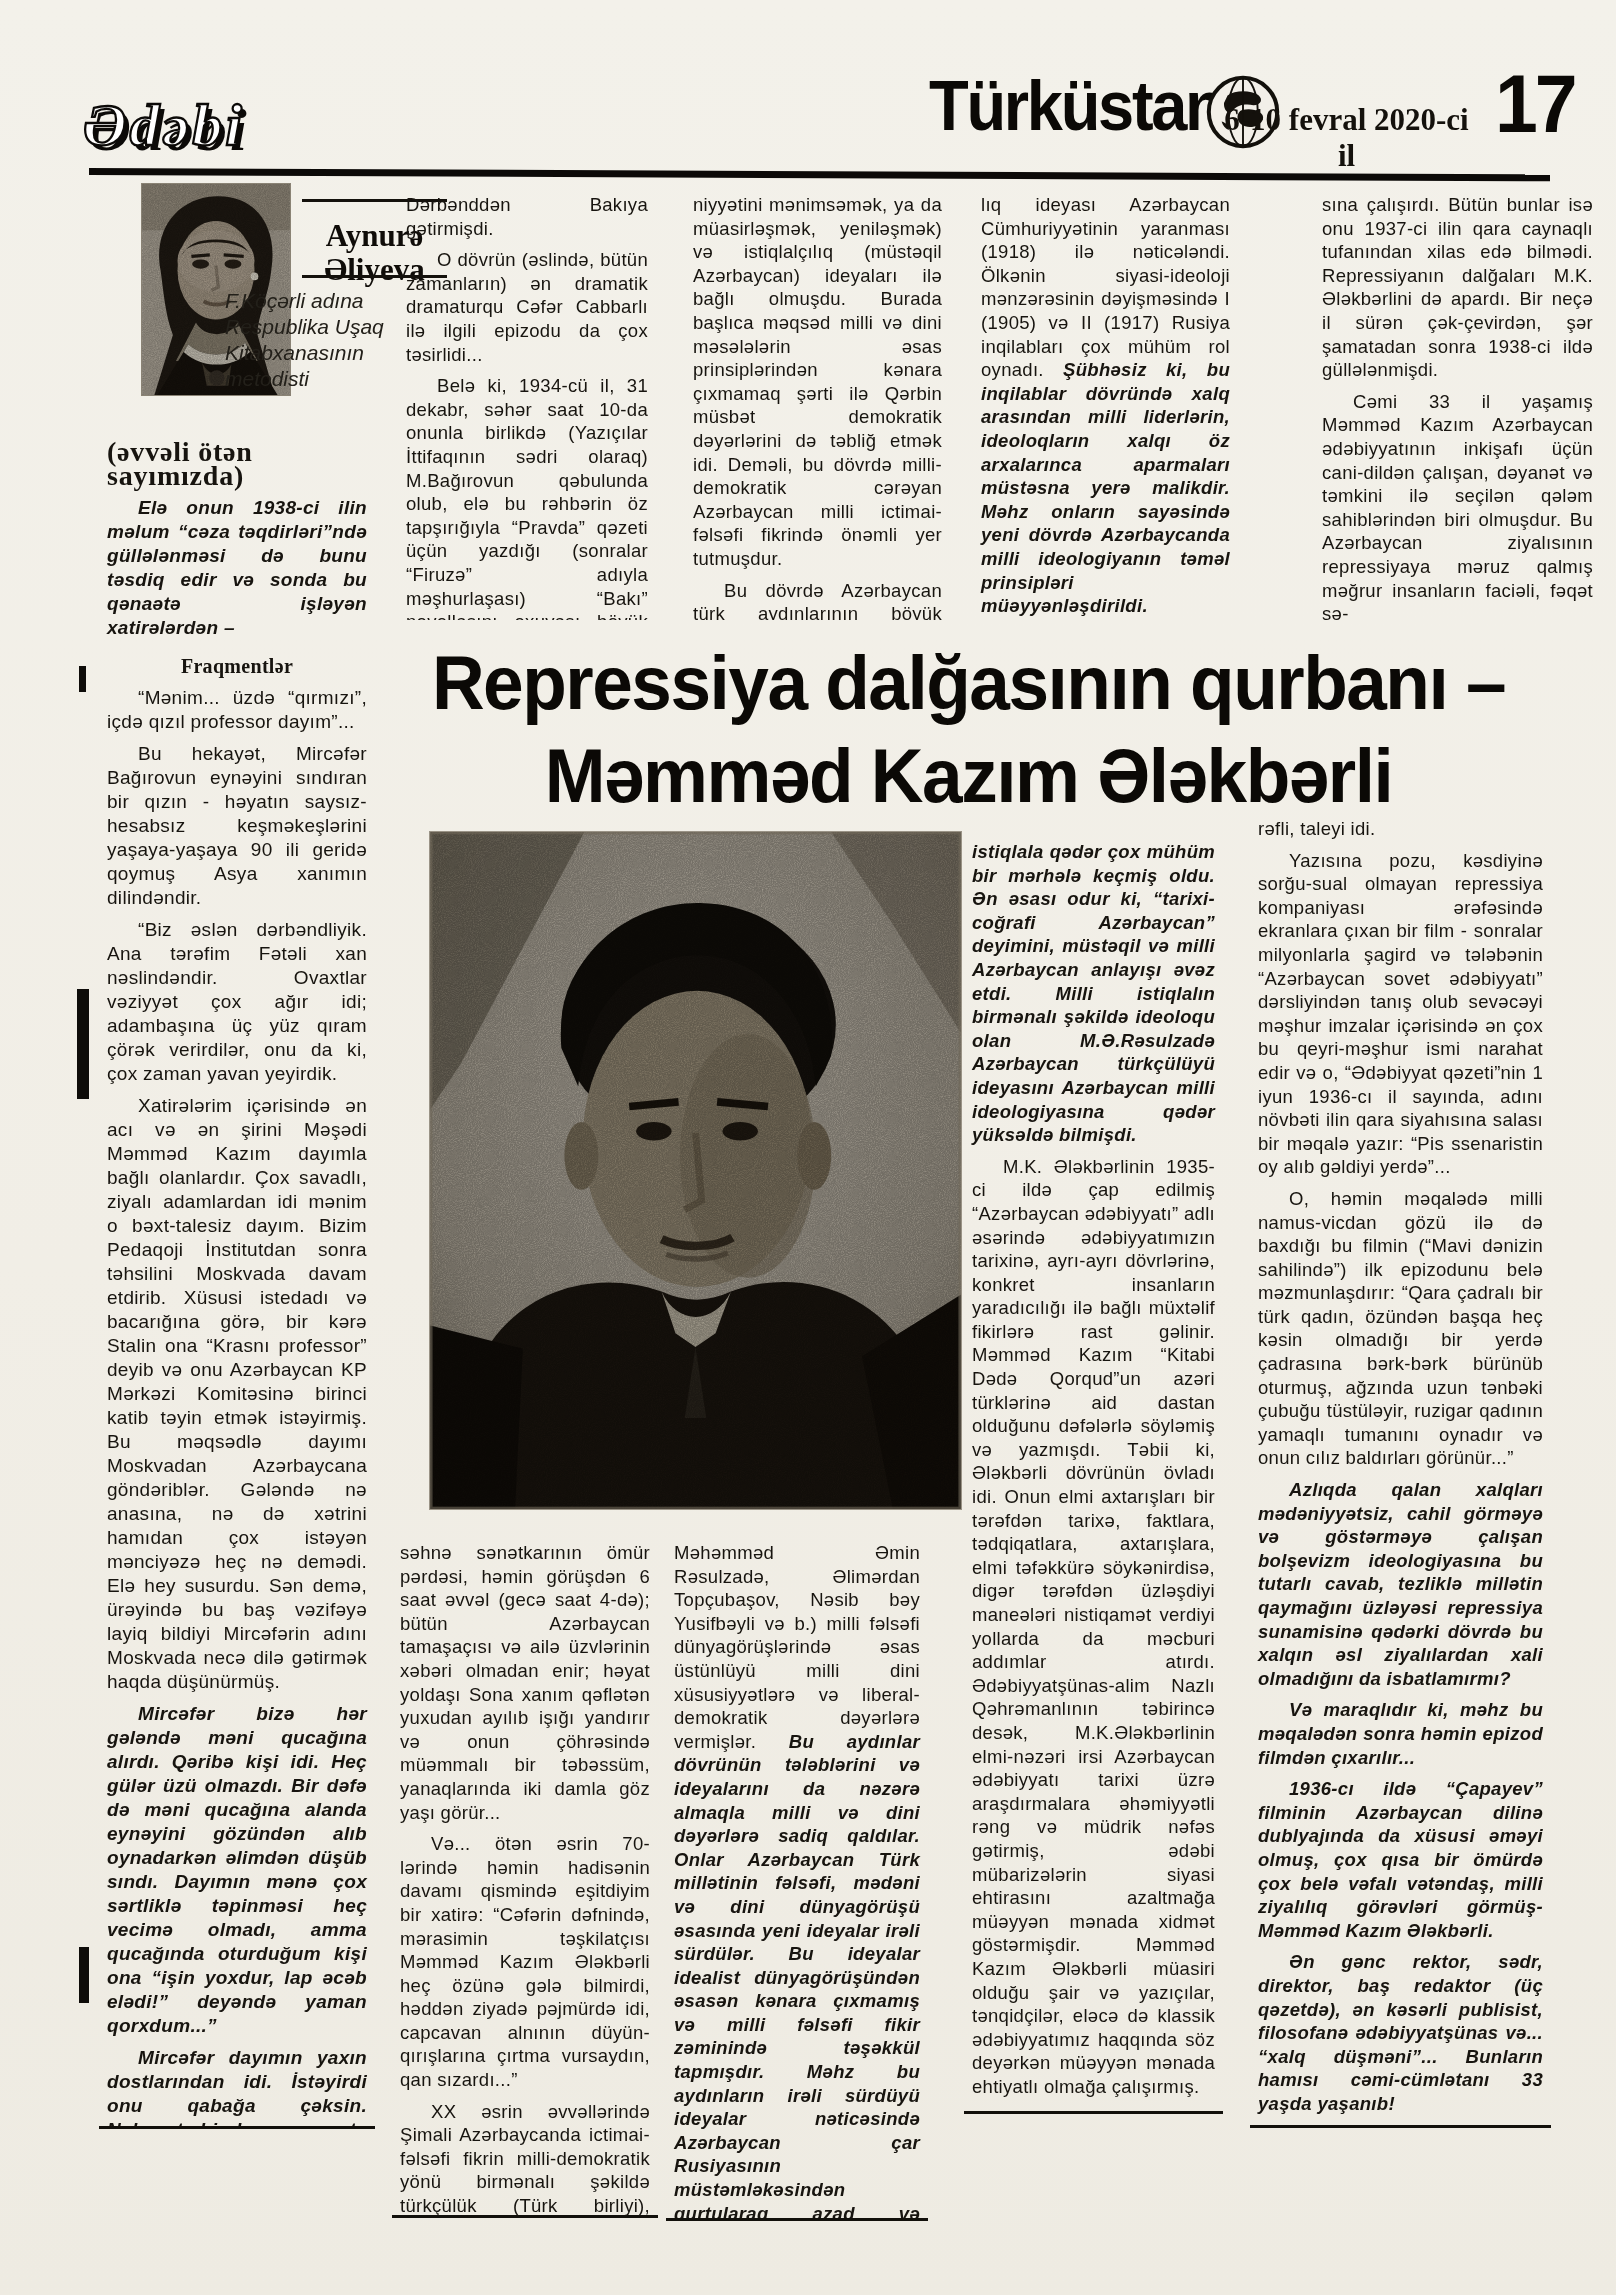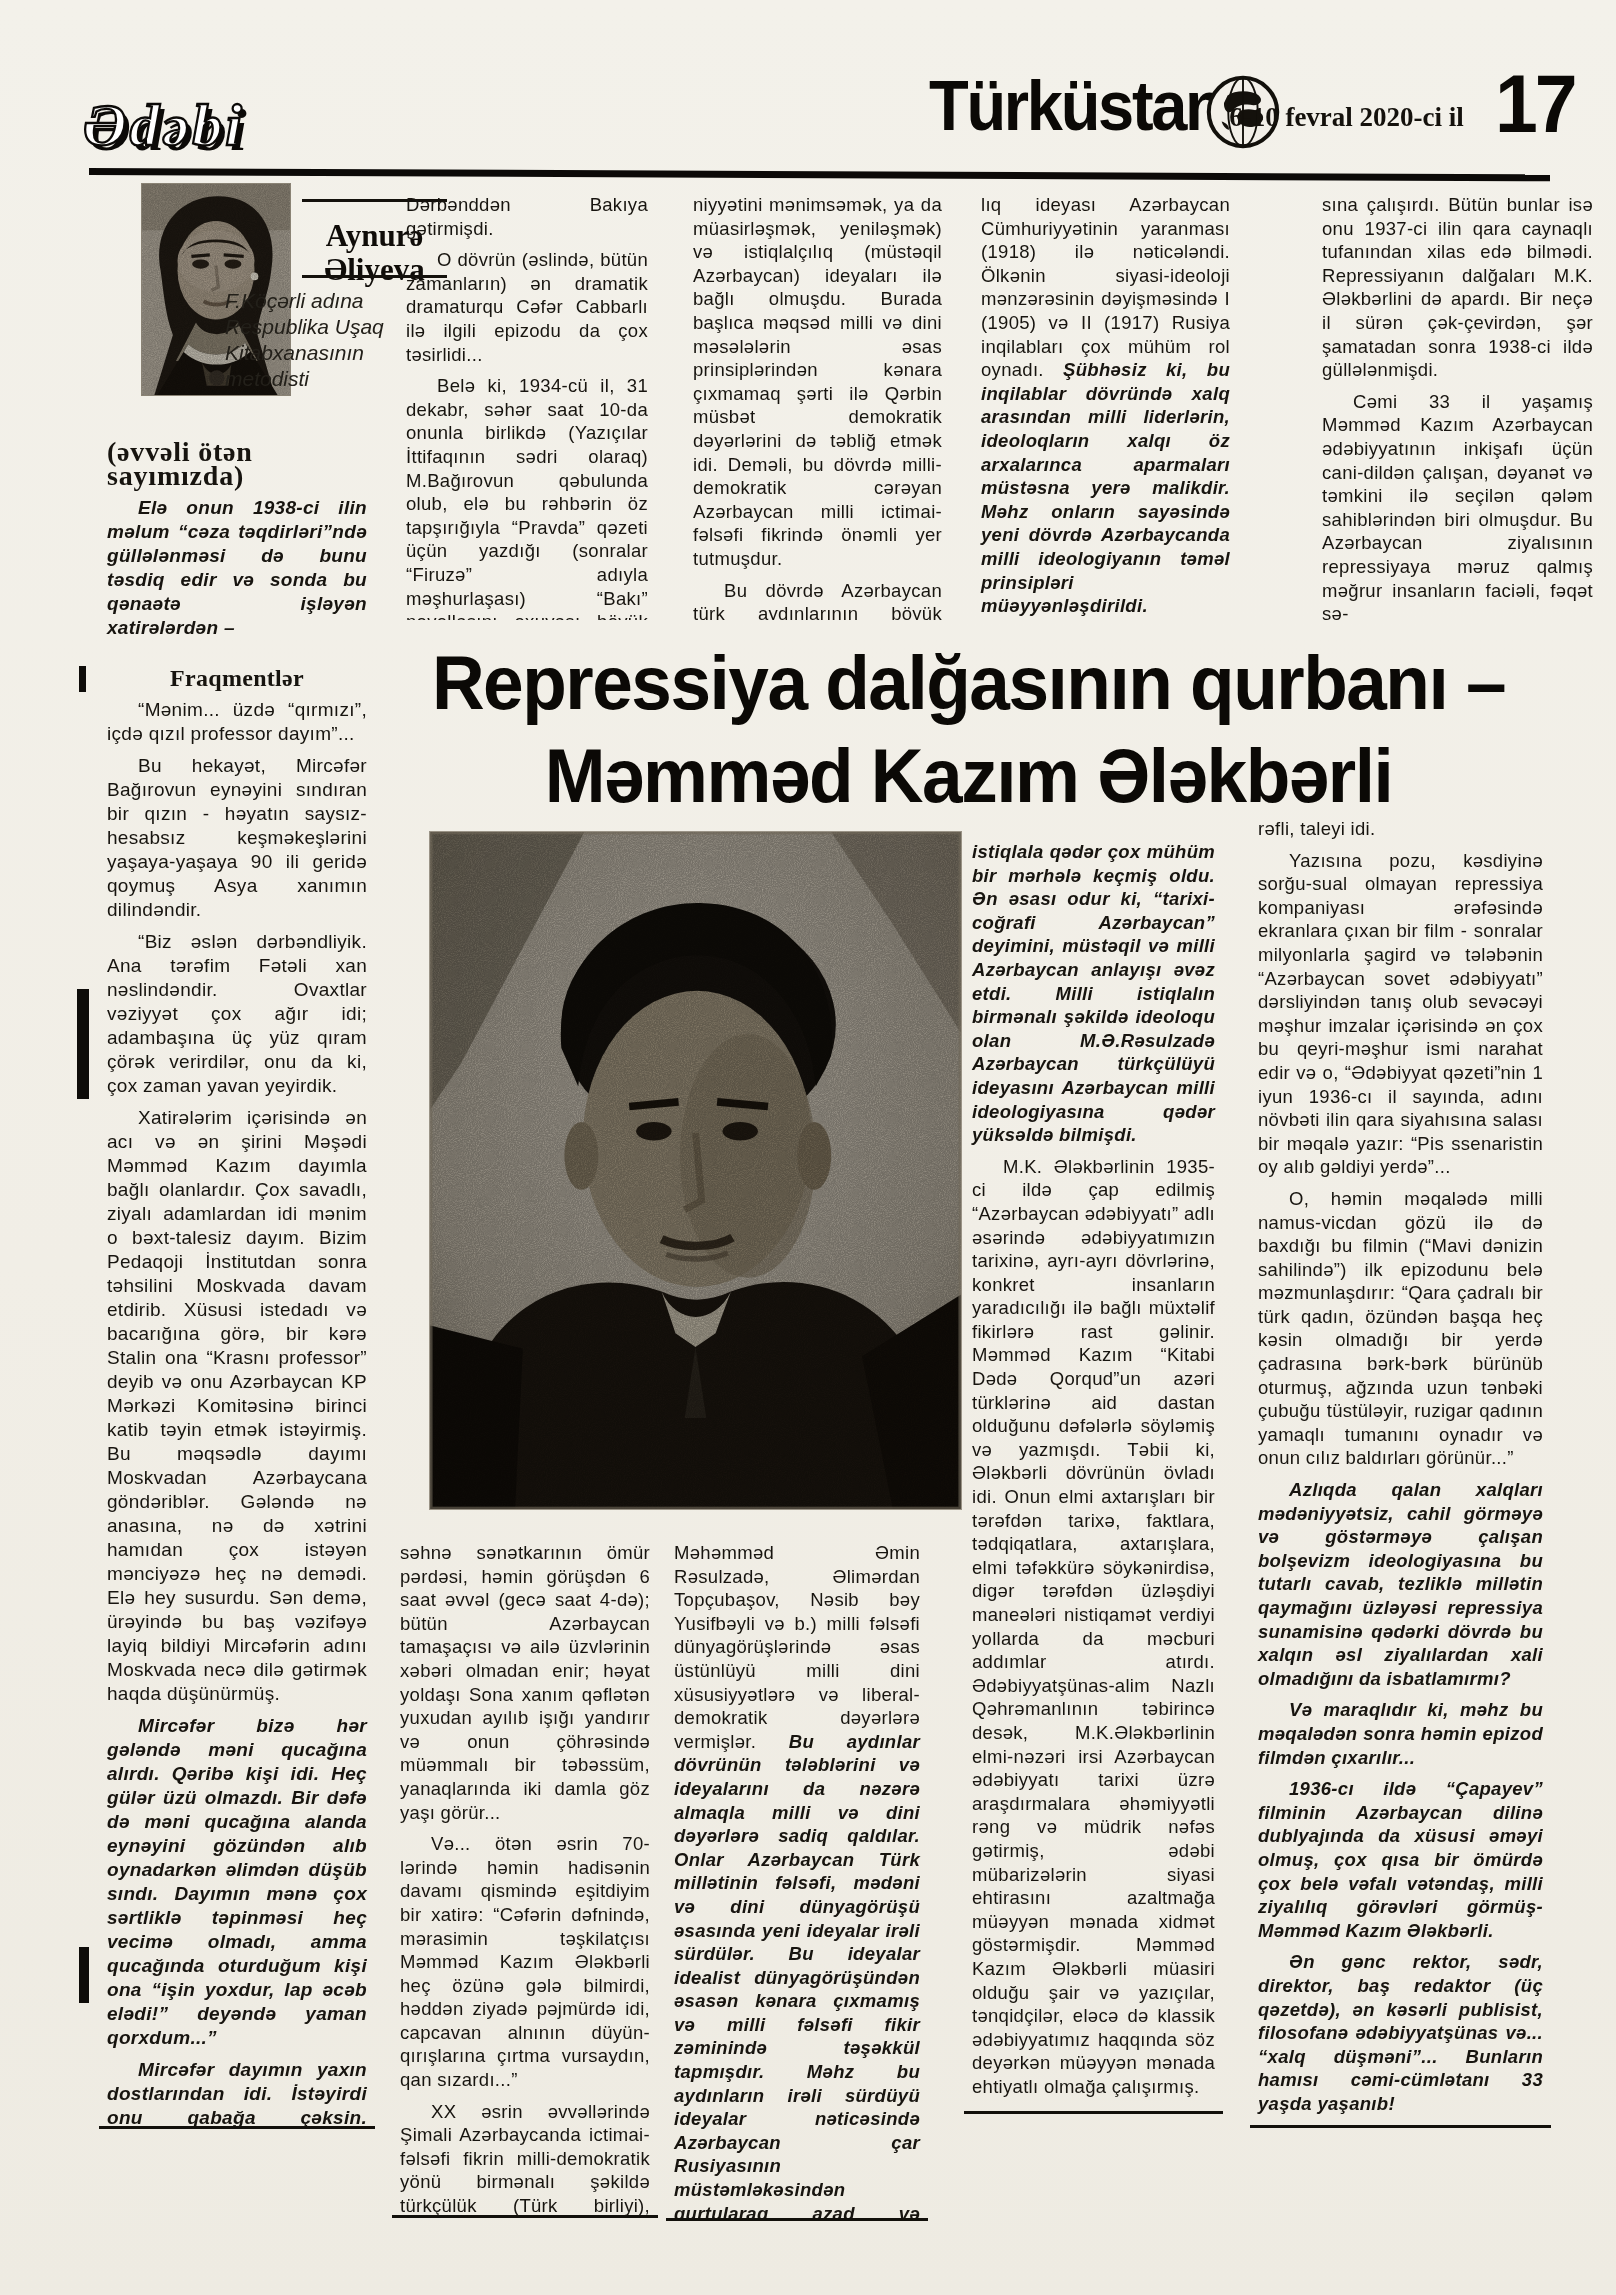--- a/index.html
+++ b/index.html
@@ -19,21 +19,21 @@
     text-shadow:4.6px 5.4px 0 #0c0a08;
   }
   .nameplate{
     position:absolute;left:929px;top:65px;
     font-size:65px;font-weight:800;letter-spacing:-2.3px;color:#0b0906;
     transform:scaleY(1.08);transform-origin:top left;
   }
   .globe{position:absolute;left:1205px;top:74px;width:76px;height:76px}
   .issuedate{
     position:absolute;left:1219px;top:102px;width:255px;text-align:center;
-    font-family:"Liberation Serif",serif;font-weight:700;font-size:27px;color:#14110c;
+    font-family:"Liberation Serif",serif;font-weight:700;font-size:31px;color:#14110c;
   }
   .pagenum{
     position:absolute;left:1495px;top:57px;
     font-size:77px;font-weight:800;letter-spacing:-3.1px;color:#0b0906;
     transform:scaleY(1.05);transform-origin:top left;
   }
   .mastrule{position:absolute;left:89px;top:168px;width:1461px;height:7px;background:#0c0a08;transform:rotate(0.25deg);transform-origin:left center}
 
   
   .aphoto{position:absolute;left:142px;top:184px;width:148px;height:211px;outline:0.8px solid #8a8375}
@@ -44,21 +44,21 @@
     font-family:"Liberation Serif",serif;font-weight:700;font-size:31px;line-height:34px;color:#0f0c08}
   .atitle{position:absolute;left:225px;top:288px;width:222px;text-align:left;
     font-style:italic;font-size:21px;line-height:26px;color:#23201a}
 
   
   .bodytext{font-size:18.5px;line-height:23.6px;text-align:justify;letter-spacing:0.3px;overflow:hidden;position:absolute}
   .bodytext p{margin:8px;text-indent:31px}
   .bodytext p.noind{text-indent:0}
   .s-bi,p.p-bi{font-weight:700;font-style:italic}
   p.p-cbs{font-family:"Liberation Serif",serif;font-weight:700;text-align:left;text-indent:0!important;font-size:28px;letter-spacing:0.8px;margin-bottom:6.2px!important}
-  p.p-hs{font-family:"Liberation Serif",serif;font-weight:700;text-align:center;text-indent:0!important;font-size:24px;margin:26px 0 7.7px!important}
+  p.p-hs{font-family:"Liberation Serif",serif;font-weight:700;text-align:center;text-indent:0!important;font-size:20px;margin:14px 0 7.7px!important}
 
   .memoir{left:99px;top:432px;width:276px;height:1694px;border-bottom:3.9px solid #12100b;font-size:19px;line-height:24px}
   .tcol{top:185px;height:435px}
   .c2{left:398px;width:258px}
   .c3{left:685px;width:265px}
   .c4{left:973px;width:265px}
   .c5{left:1314px;width:287px}
 
   .headline{
     position:absolute;left:386px;top:637px;width:1165px;margin:0;

